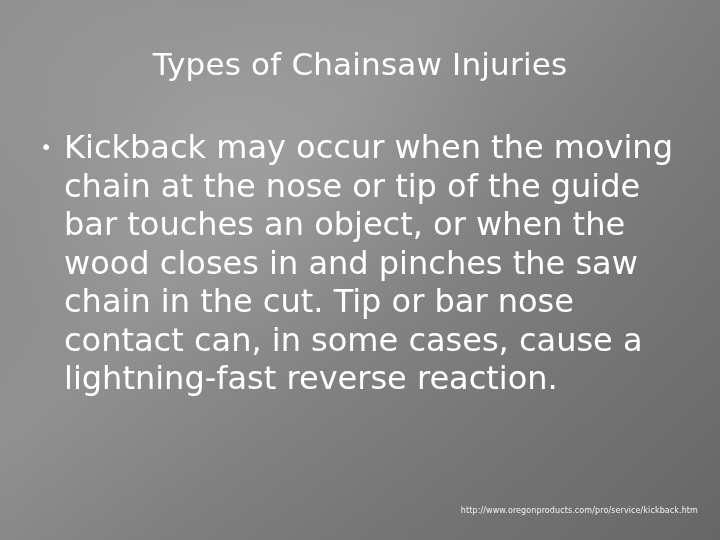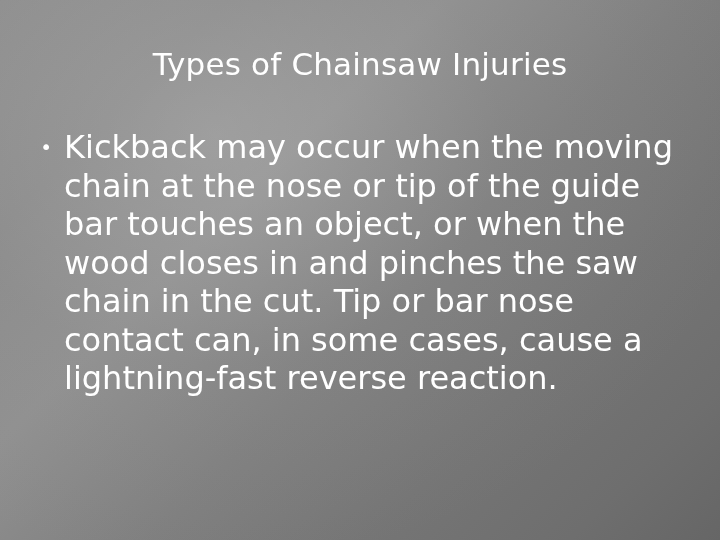--- a/index.html
+++ b/index.html
@@ -88,13 +88,14 @@
 
   <div class="title">Types of Chainsaw Injuries</div>
 
   <div class="body-block">
     <div class="bullet-row">
       <div class="bullet-mark">•</div>
       <div class="bullet-text">Kickback may occur when the moving chain at the nose or tip of the guide bar touches an object, or when the wood closes in and pinches the saw chain in the cut. Tip or bar nose contact can, in some cases, cause a lightning-fast reverse reaction.</div>
     </div>
   </div>
 
+  <div class="source-note">http://www.oregonproducts.com/pro/service/kickback.htm</div>
 </div>
 
 </body></html>

